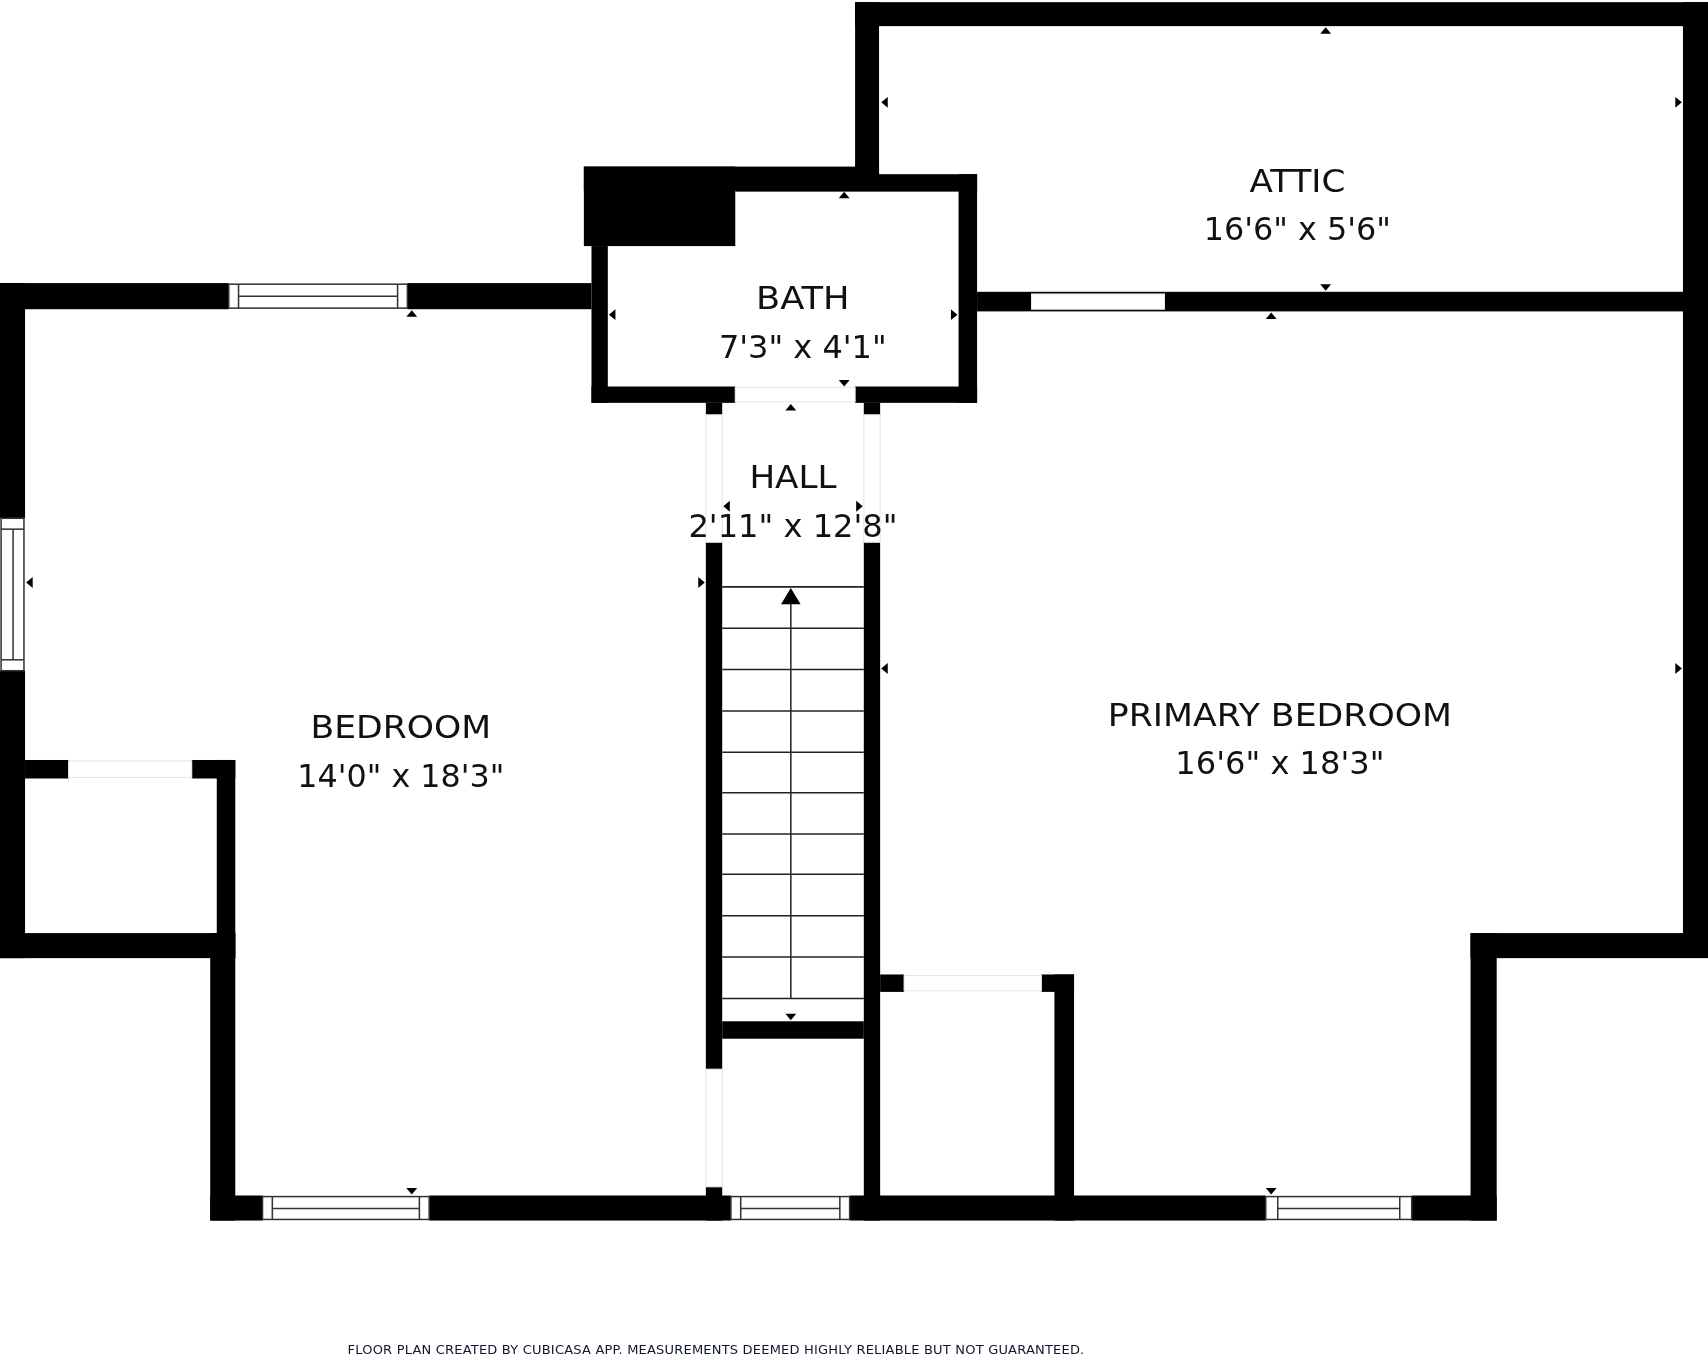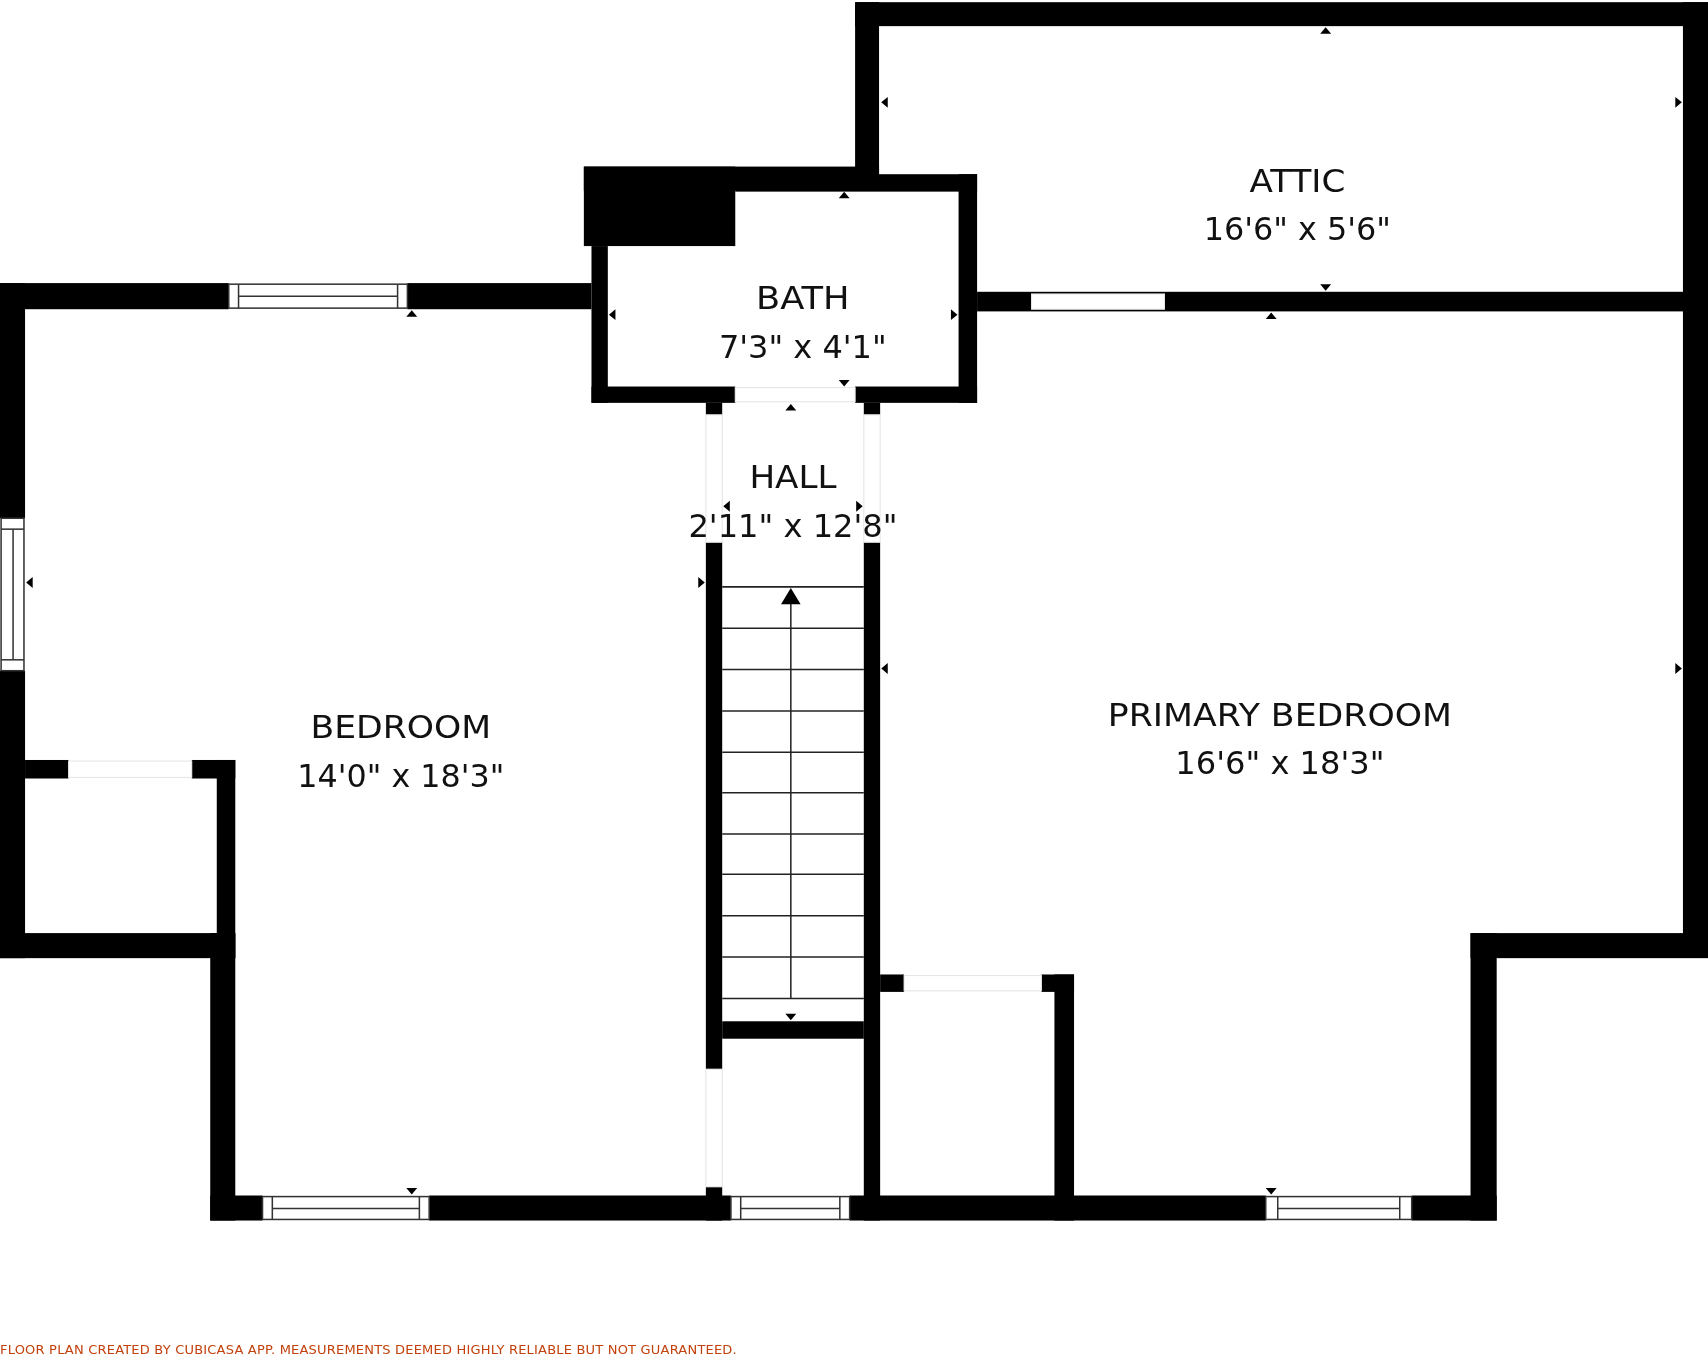--- a/index.html
+++ b/index.html
@@ -8,22 +8,22 @@
     .wall { fill: #000000; }
     .opening { fill: #ffffff; stroke: #e6e6e6; stroke-width: 1; }
     .win { fill: #ffffff; stroke: #333333; stroke-width: 1.4; }
     .winline { stroke: #333333; stroke-width: 1.4; }
     .stair { stroke: #222222; stroke-width: 1.4; fill: none; }
     .tri { fill: #000000; }
     .room-name, .room-dim { font-family: "DejaVu Sans", sans-serif; fill: #111111; text-anchor: middle; }
     .room-name { font-size: 29px; }
     .room-dim { font-size: 29px; }
     .attic-name, .attic-dim { font-family: "DejaVu Sans", sans-serif; fill:#111111; text-anchor: middle; font-size: 30px; }
-    .footer { position: absolute; left: 0; width: 1432px; top: 1342px; 
-      font-family: "DejaVu Sans", sans-serif; font-size: 13px; color: #c2410c; letter-spacing: 0.2px; }
+    .footer { position: absolute; left: 0; width: 1432px; top: 1342px; text-align: center;
+      font-family: "DejaVu Sans", sans-serif; font-size: 13px; color: #0f172a; letter-spacing: 0.2px; }
   </style>
 </head>
 <body>
 
 <svg id="plan" viewBox="0 0 1568 1250" preserveAspectRatio="none" xmlns="http://www.w3.org/2000/svg">
 
   <g>
 
     <rect class="wall" x="785" y="2" width="783" height="22"></rect>
     <rect class="wall" x="785" y="2" width="22" height="172"></rect>

